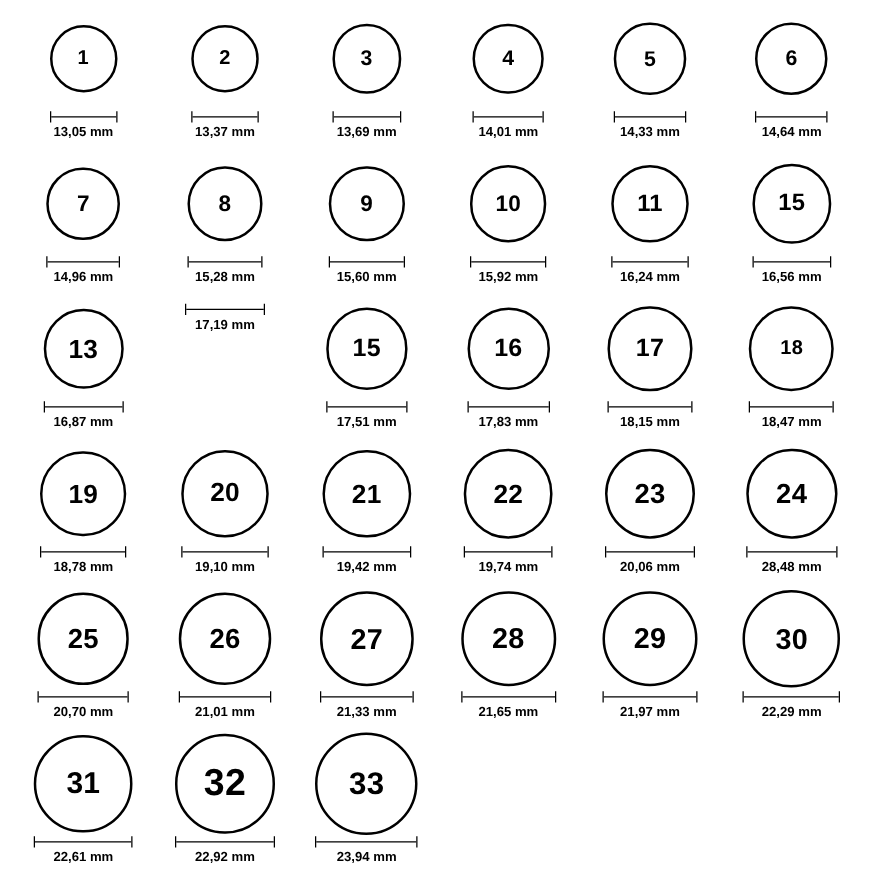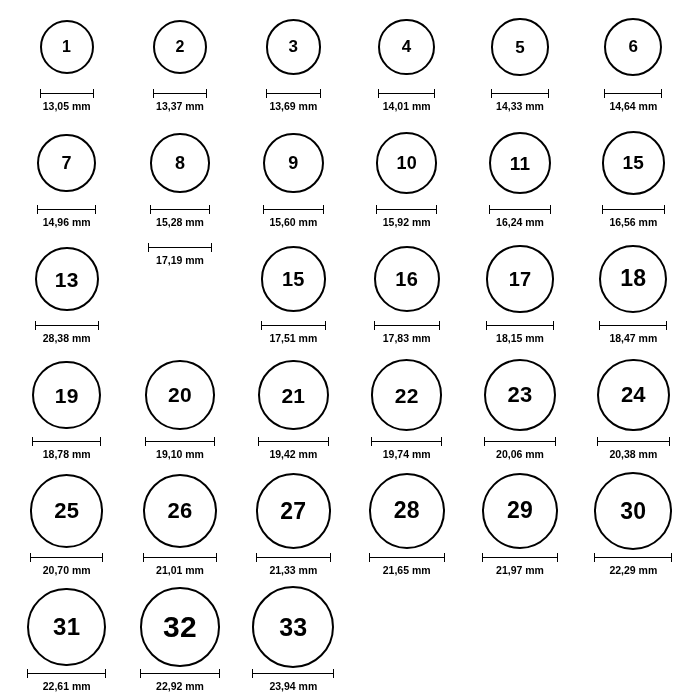--- a/index.html
+++ b/index.html
@@ -227,21 +227,21 @@
       </div>
       <div class="ring-cell">
         <div class="ring-circle-wrap">
           <div class="ring-circle" style="width: 63.8219px; height: 63.8219px;">
             <span class="ring-number" style="font-size: 21px;">13</span>
           </div>
         </div>
         <div class="ring-measure">
           <div class="measure-bar" style="width: 63.8219px;"></div>
         </div>
-        <div class="ring-label">28,38 mm</div>
+        <div class="ring-label">16,87 mm</div>
       </div>
       <div class="ring-cell">
         <div class="ring-measure">
           <div class="measure-bar" style="width: 64.6446px;"></div>
         </div>
         <div class="ring-label">17,19 mm</div>
       </div>
       <div class="ring-cell">
         <div class="ring-circle-wrap">
           <div class="ring-circle" style="width: 65.4674px; height: 65.4674px;">
@@ -271,21 +271,21 @@
           </div>
         </div>
         <div class="ring-measure">
           <div class="measure-bar" style="width: 67.1129px;"></div>
         </div>
         <div class="ring-label">18,15 mm</div>
       </div>
       <div class="ring-cell">
         <div class="ring-circle-wrap">
           <div class="ring-circle" style="width: 67.9357px; height: 67.9357px;">
-            <span class="ring-number" style="font-size: 23px; text-align: center;">18</span>
+            <span class="ring-number" style="font-size: 16px; text-align: center;">18</span>
           </div>
         </div>
         <div class="ring-measure">
           <div class="measure-bar" style="width: 67.9357px;"></div>
         </div>
         <div class="ring-label">18,47 mm</div>
       </div>
       <div class="ring-cell">
         <div class="ring-circle-wrap">
           <div class="ring-circle" style="width: 68.7328px; height: 68.7328px;">
@@ -343,21 +343,21 @@
       </div>
       <div class="ring-cell">
         <div class="ring-circle-wrap">
           <div class="ring-circle" style="width: 72.8466px; height: 72.8466px;">
             <span class="ring-number" style="font-size: 22px;">24</span>
           </div>
         </div>
         <div class="ring-measure">
           <div class="measure-bar" style="width: 72.8466px;"></div>
         </div>
-        <div class="ring-label">20,38 mm</div>
+        <div class="ring-label">28,48 mm</div>
       </div>
       <div class="ring-cell">
         <div class="ring-circle-wrap">
           <div class="ring-circle" style="width: 73.6694px; height: 73.6694px;">
             <span class="ring-number" style="font-size: 22px;">25</span>
           </div>
         </div>
         <div class="ring-measure">
           <div class="measure-bar" style="width: 73.6694px;"></div>
         </div>

